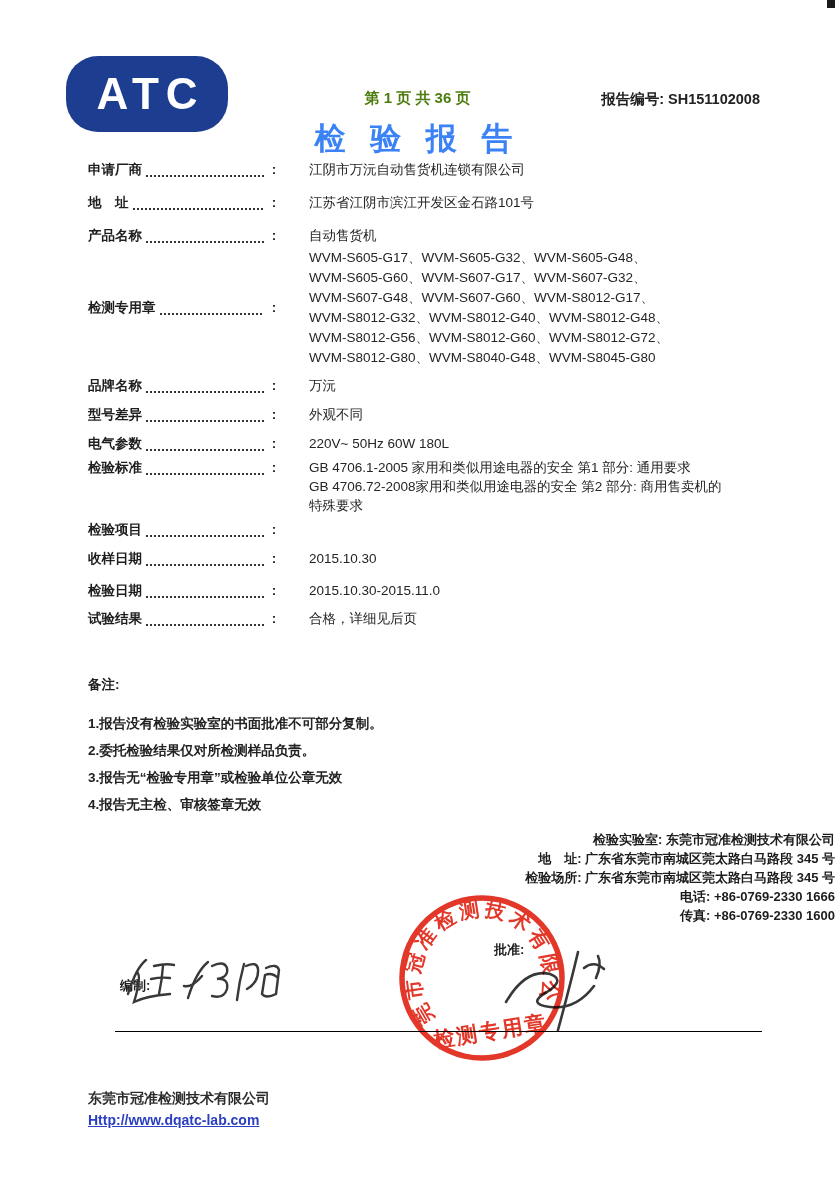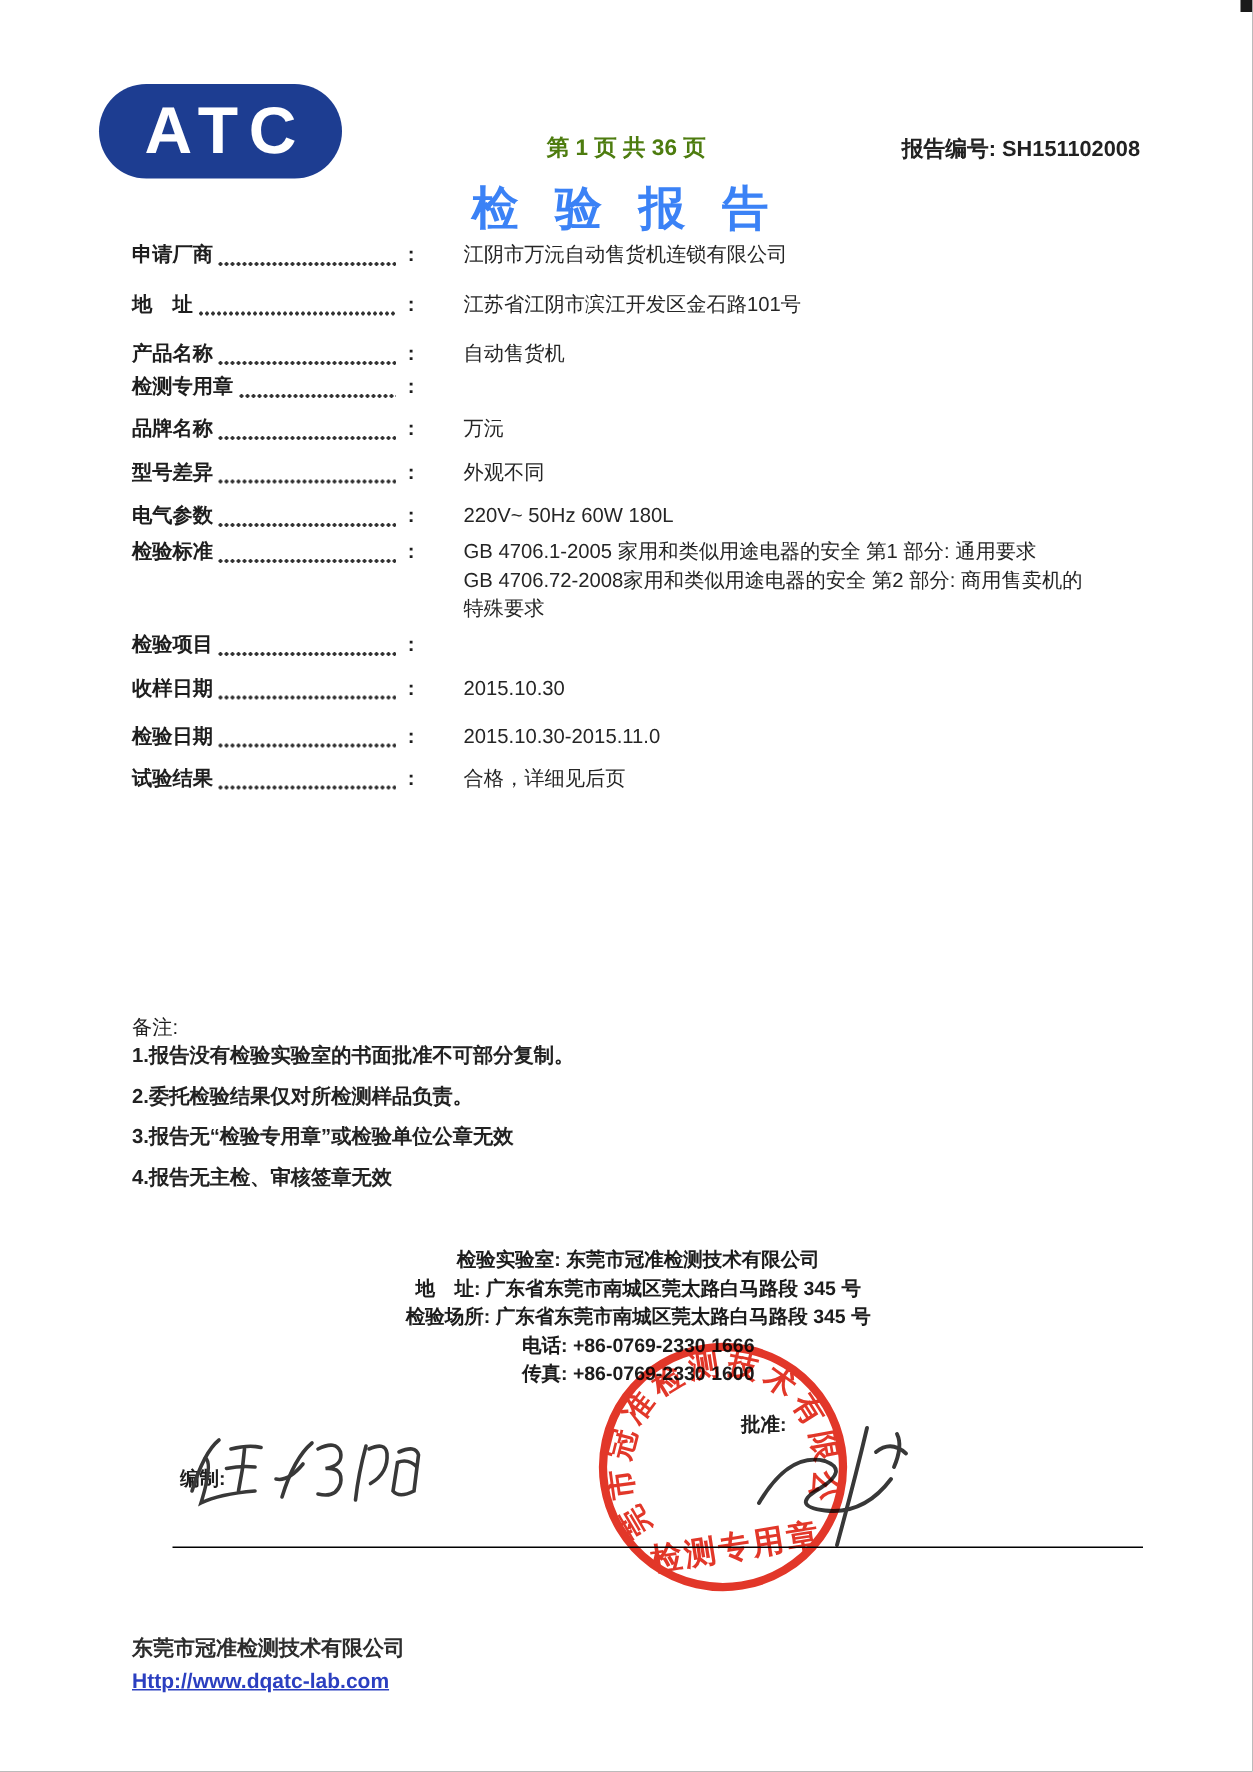--- a/index.html
+++ b/index.html
@@ -6,21 +6,21 @@
   html,body { background:#888; }
   .page {
     position:relative; width:835px; height:1181px; margin:0 auto;
     background:#ffffff; overflow:hidden;
     font-family:"Liberation Sans", sans-serif; color:#1e1e1e;
   }
   .corner-mark { position:absolute; top:0; right:0; width:8px; height:8px; background:#1a1a1a; }
 
   
   .logo {
-    position:absolute; left:66px; top:56px; width:162px; height:63px;
+    position:absolute; left:66px; top:56px; width:162px; height:76px;
     background:#1d3d91; border-radius:32px; display:flex; align-items:center; justify-content:center;
   }
   .logo span { color:#fff; font-size:44px; font-weight:800; letter-spacing:7px; padding-left:7px; line-height:1; }
   .page-info { position:absolute; left:0; right:0; top:89px; text-align:center; font-size:15px; font-weight:700; color:#4d7c0f; }
   .report-no { position:absolute; right:75px; top:90px; font-size:14.5px; font-weight:700; color:#222; }
   .doc-title { position:absolute; left:0; right:0; top:118px; text-align:center; font-size:31px; font-weight:700; letter-spacing:8px; color:#3b82f6; }
 
   
   .fields { position:absolute; left:88px; top:160px; width:674px; }
   .row { display:flex; align-items:flex-start; margin-bottom:13px; }
@@ -41,25 +41,25 @@
   .fields .row:nth-child(7) { margin-bottom:4px; }
   .fields .row:nth-child(8) { margin-bottom:5px; }
   .fields .row:nth-child(8) .val { line-height:19px; }
   .fields .row:nth-child(9) { margin-bottom:9px; }
   .fields .row:nth-child(10) { margin-bottom:12px; }
   .fields .row:nth-child(11) { margin-bottom:8px; }
   .fields .row:nth-child(12) { margin-bottom:9px; }
 
   
   .notes { position:absolute; left:88px; top:676px; width:650px; }
-  .notes .nt { font-size:13.5px; font-weight:400; margin-bottom:0; }
+  .notes .nt { font-size:13.5px; font-weight:700; margin-bottom:20px; }
   .notes .ni { font-size:13.5px; font-weight:700; color:#222; line-height:20px; margin-bottom:7px; }
 
   
-  .lab { position:absolute; left:0; right:0; top:830px; text-align:center;padding-left:16px; }
+  .lab { position:absolute; left:0; right:0; top:830px; text-align:right;padding-left:16px; }
   .lab div { font-size:13px; font-weight:700; line-height:19px; color:#1c1c1c; }
 
   
   .prepared-label { position:absolute; left:120px; top:930px; font-size:13px; font-weight:700;margin-top:47px; }
   .approved-label { position:absolute; left:494px; top:941px; font-size:13px; font-weight:700; }
   .sig-left  { position:absolute; left:116px; top:952px; }
   .sig-right { position:absolute; left:498px; top:944px; }
   .sign-line { position:absolute; left:115px; top:1031px; width:647px; height:1.4px; background:#000; }
 
   .stamp { position:absolute; left:391px; top:887px; width:182px; height:182px;
@@ -106,20 +106,26 @@
         </div>
       <div class="col">:</div>
       <div class="val">自动售货机</div>
     </div>
     <div class="row mid">
       <div class="lbl">
           <span class="lbl-t">检测专用章</span>
           <span class="leader"></span>
         </div>
       <div class="col">:</div>
+      <div class="val">WVM-S605-G17、WVM-S605-G32、WVM-S605-G48、
+WVM-S605-G60、WVM-S607-G17、WVM-S607-G32、
+WVM-S607-G48、WVM-S607-G60、WVM-S8012-G17、
+WVM-S8012-G32、WVM-S8012-G40、WVM-S8012-G48、
+WVM-S8012-G56、WVM-S8012-G60、WVM-S8012-G72、
+WVM-S8012-G80、WVM-S8040-G48、WVM-S8045-G80</div>
     </div>
     <div class="row">
       <div class="lbl">
           <span class="lbl-t">品牌名称</span>
           <span class="leader"></span>
         </div>
       <div class="col">:</div>
       <div class="val">万沅</div>
     </div>
     <div class="row">

